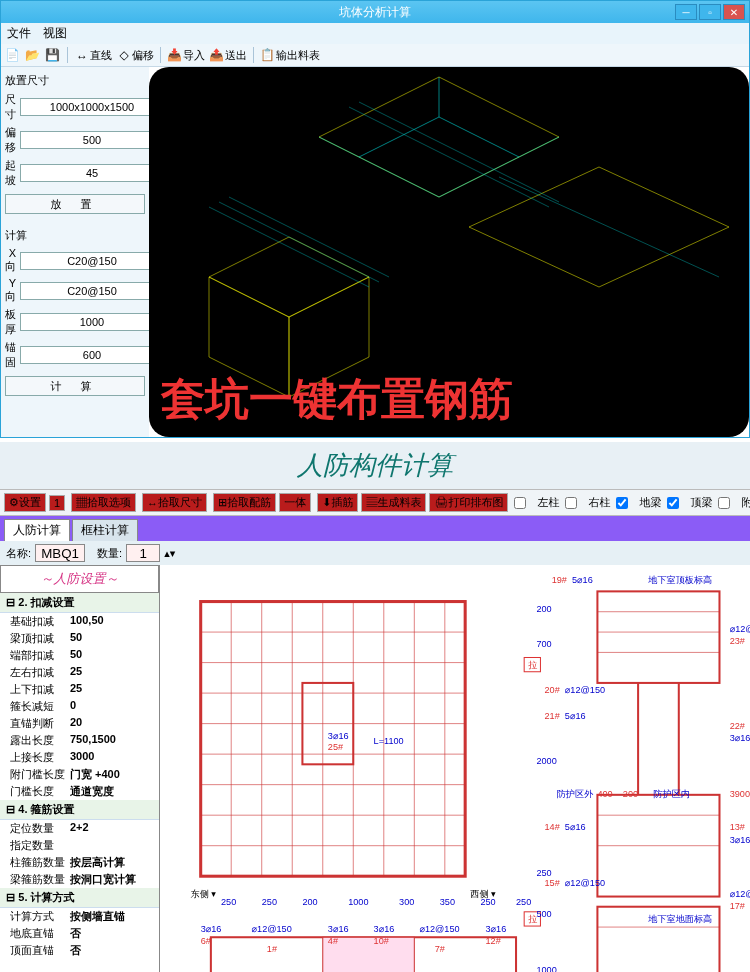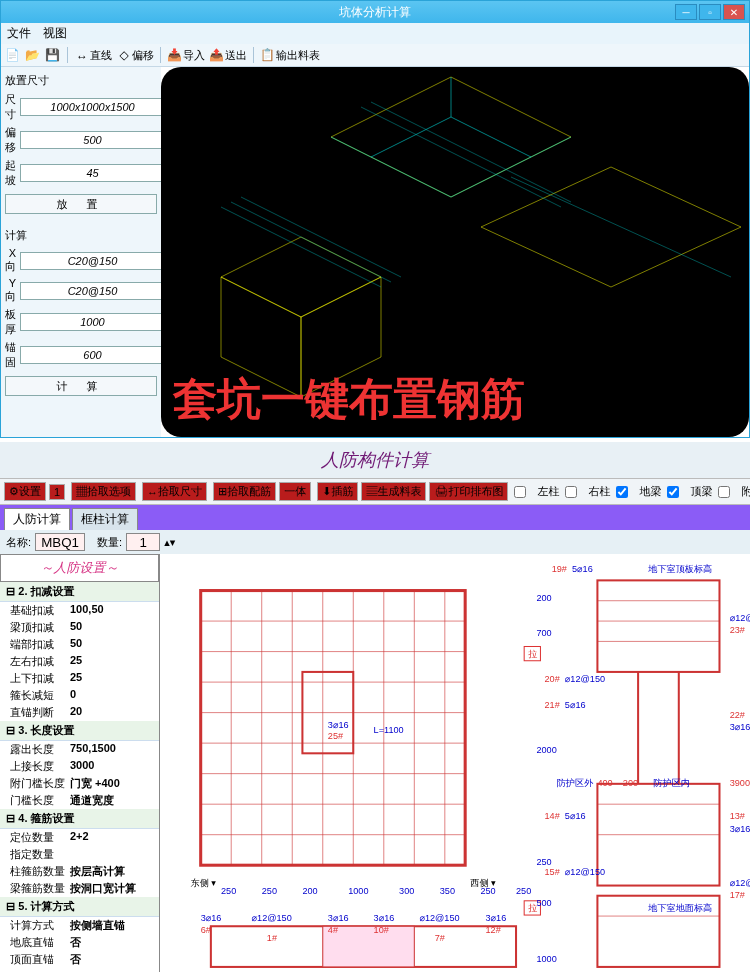--- a/index.html
+++ b/index.html
@@ -15,34 +15,34 @@
 
 .menubar { background: #e8f4fb; padding: 2px 6px; display: flex; gap: 12px; font-size: 12px; }
 .menubar span { cursor: pointer; }
 
 .toolbar1 { background: #eef6fb; padding: 3px 4px; display: flex; align-items: center; gap: 4px; font-size: 11px; border-bottom: 1px solid #c5d8e6; }
 .tb-icon { width: 16px; height: 16px; display: inline-flex; align-items: center; justify-content: center; font-size: 12px; }
 .tb-sep { width: 1px; height: 16px; background: #aac4d8; margin: 0 2px; }
 .tb-label { font-size: 11px; }
 
 .win1-body { display: flex; }
-.left-panel { width: 160px; background: #eef6fb; padding: 4px; font-size: 11px; }
+.left-panel { width: 148px; background: #eef6fb; padding: 4px; font-size: 11px; }
 .left-panel .section-label { margin: 2px 0 4px; }
 .field-row { display: flex; align-items: center; margin-bottom: 3px; gap: 4px; }
 .field-row label { width: 28px; text-align: right; }
-.field-row input { flex: 1; height: 18px; border: 1px solid #8aa; text-align: center; font-size: 11px; font-style: italic; }
+.field-row input { flex: 1; height: 18px; border: 1px solid #8aa; text-align: center; font-size: 11px; }
 .wide-btn { width: 100%; height: 20px; border: 1px solid #8aa; background: #f4f8fb; font-size: 11px; cursor: pointer; letter-spacing: 8px; margin-top: 3px; }
 
 .viewport { flex: 1; background: #000; position: relative; height: 370px; overflow: hidden; border-radius: 20px; }
 .viewport svg { position: absolute; top: 0; left: 0; }
 .big-text { position: absolute; bottom: 8px; left: 12px; color: #e33; font-size: 44px; font-weight: bold; font-family: SimHei, sans-serif; }
 
 
 .win2 { margin-top: 4px; background: #e6f0f5; }
-.win2-title { text-align: center; color: #701a75; font-size: 18px; font-style: italic; padding: 6px; font-family: KaiTi, serif; background: #e8f0f5; }
+.win2-title { text-align: center; color: #0f766e; font-size: 26px; font-style: italic; padding: 6px; font-family: KaiTi, serif; background: #e8f0f5; }
 
 .toolbar2 { background: #f0f4f7; padding: 3px 4px; display: flex; align-items: center; gap: 3px; font-size: 11px; border-top: 1px solid #bbb; border-bottom: 1px solid #bbb; flex-wrap: nowrap; overflow: hidden; }
 .toolbar2 .btn { border: 1px solid #aaa; padding: 1px 4px; background: #b91c1c; cursor: pointer; white-space: nowrap; }
 .toolbar2 .sep { width: 1px; height: 18px; background: #aaa; }
 .chk { display: flex; align-items: center; gap: 11px; white-space: nowrap; }
 .chk input { width: 12px; height: 12px; }
 
 .tabs-row { display: flex; gap: 2px; padding: 3px 4px 0; background: #8b5cf6; font-size: 12px; }
 .tabs-row .tab { padding: 2px 8px; border: 1px solid #888; border-bottom: none; background: #d8e4ec; cursor: pointer; font-family: KaiTi, serif; }
 .tabs-row .tab.active { background: #fff; }
@@ -247,21 +247,20 @@
             <span class="v">25</span>
           </div>
           <div class="tree-item">
             <span class="k">箍长减短</span>
             <span class="v">0</span>
           </div>
           <div class="tree-item">
             <span class="k">直锚判断</span>
             <span class="v">20</span>
           </div>
-          <div class="tree-group">⊟ 3. 长度设置</div>
           <div class="tree-item">
             <span class="k">露出长度</span>
             <span class="v">750,1500</span>
           </div>
           <div class="tree-item">
             <span class="k">上接长度</span>
             <span class="v">3000</span>
           </div>
           <div class="tree-item">
             <span class="k">附门槛长度</span>

